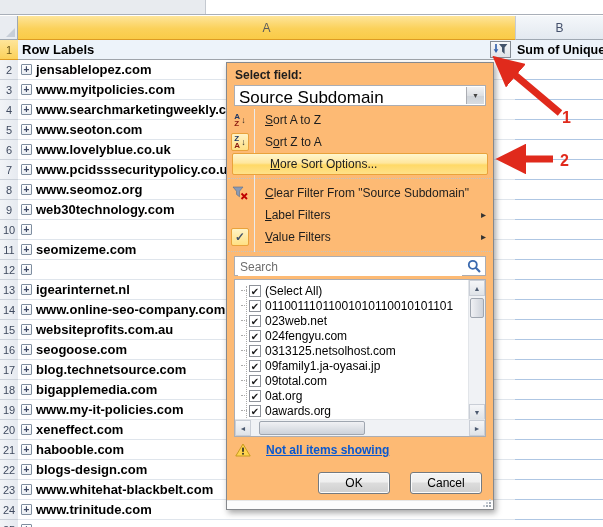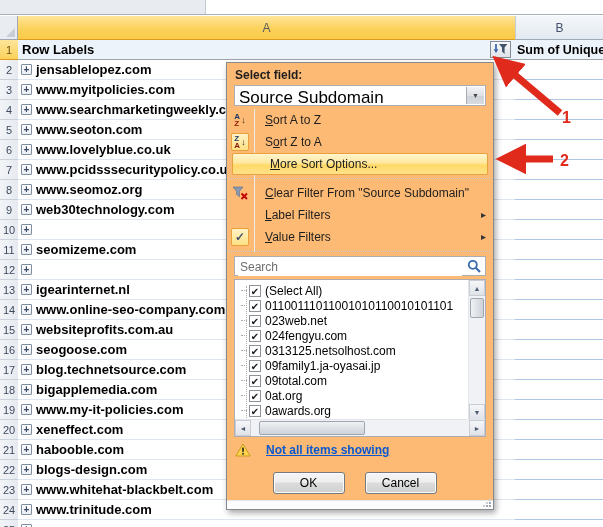--- a/index.html
+++ b/index.html
@@ -91,21 +91,21 @@
         font-size:7px;color:#4C5A70;background:linear-gradient(#F5F6F8,#DFE3E8);border:1px solid #C9CED6;box-sizing:border-box;cursor:pointer;}
   .vscroll .up{top:0;left:0;} .vscroll .down{bottom:0;left:0;}
   .hscroll .left{left:0;top:0;} .hscroll .right{right:0;top:0;}
   .vthumb{position:absolute;left:1px;top:18px;width:14px;height:20px;background:linear-gradient(90deg,#F0F1F4,#CDD2DA);
         border:1px solid #9FA6B0;border-radius:2px;box-sizing:border-box;cursor:pointer;}
   .hthumb{position:absolute;left:24px;top:1px;width:106px;height:14px;background:linear-gradient(#F0F1F4,#CDD2DA);
         border:1px solid #9FA6B0;border-radius:2px;box-sizing:border-box;cursor:pointer;}
 
   .warnrow{display:flex;align-items:flex-start;margin:6px 8px 0;gap:15px;}
   .warnlink{color:#0A58CE;text-decoration:underline;font-weight:600;font-size:12px;cursor:pointer;}
-  .btnrow{position:absolute;left:0;right:0;bottom:15px;display:flex;justify-content:center;gap:20px;padding-right:11px;}
+  .btnrow{position:absolute;left:0;right:0;bottom:15px;display:flex;justify-content:flex-end;gap:20px;padding-right:11px;}
   .btn{width:72px;height:22px;border:1px solid #747A80;border-radius:3px;
        background:linear-gradient(#F4F4F4,#EFEFEF 45%,#DCDCDC 50%,#CFCFCF);box-shadow:inset 0 0 0 1px #FBFBFB;
        display:flex;align-items:center;justify-content:center;font-size:12px;color:#000;cursor:pointer;box-sizing:border-box;}
   .panelfoot{position:absolute;left:0;right:0;bottom:0;height:8px;border-top:1px solid #E6E6E6;background:#FCFCFC;}
   .grip{position:absolute;right:2px;bottom:2px;width:9px;height:9px;cursor:nwse-resize;}
   .grip::after{content:"";position:absolute;width:2px;height:2px;background:#9DA6B0;right:0;bottom:0;
        box-shadow:-3px 0 #9DA6B0,0 -3px #9DA6B0,-6px 0 #C9CFD6,0 -6px #C9CFD6,-3px -3px #C9CFD6;}
 
   .ann{position:absolute;left:0;top:0;width:603px;height:527px;z-index:9;pointer-events:none;}
   u{text-underline-offset:1px;}

